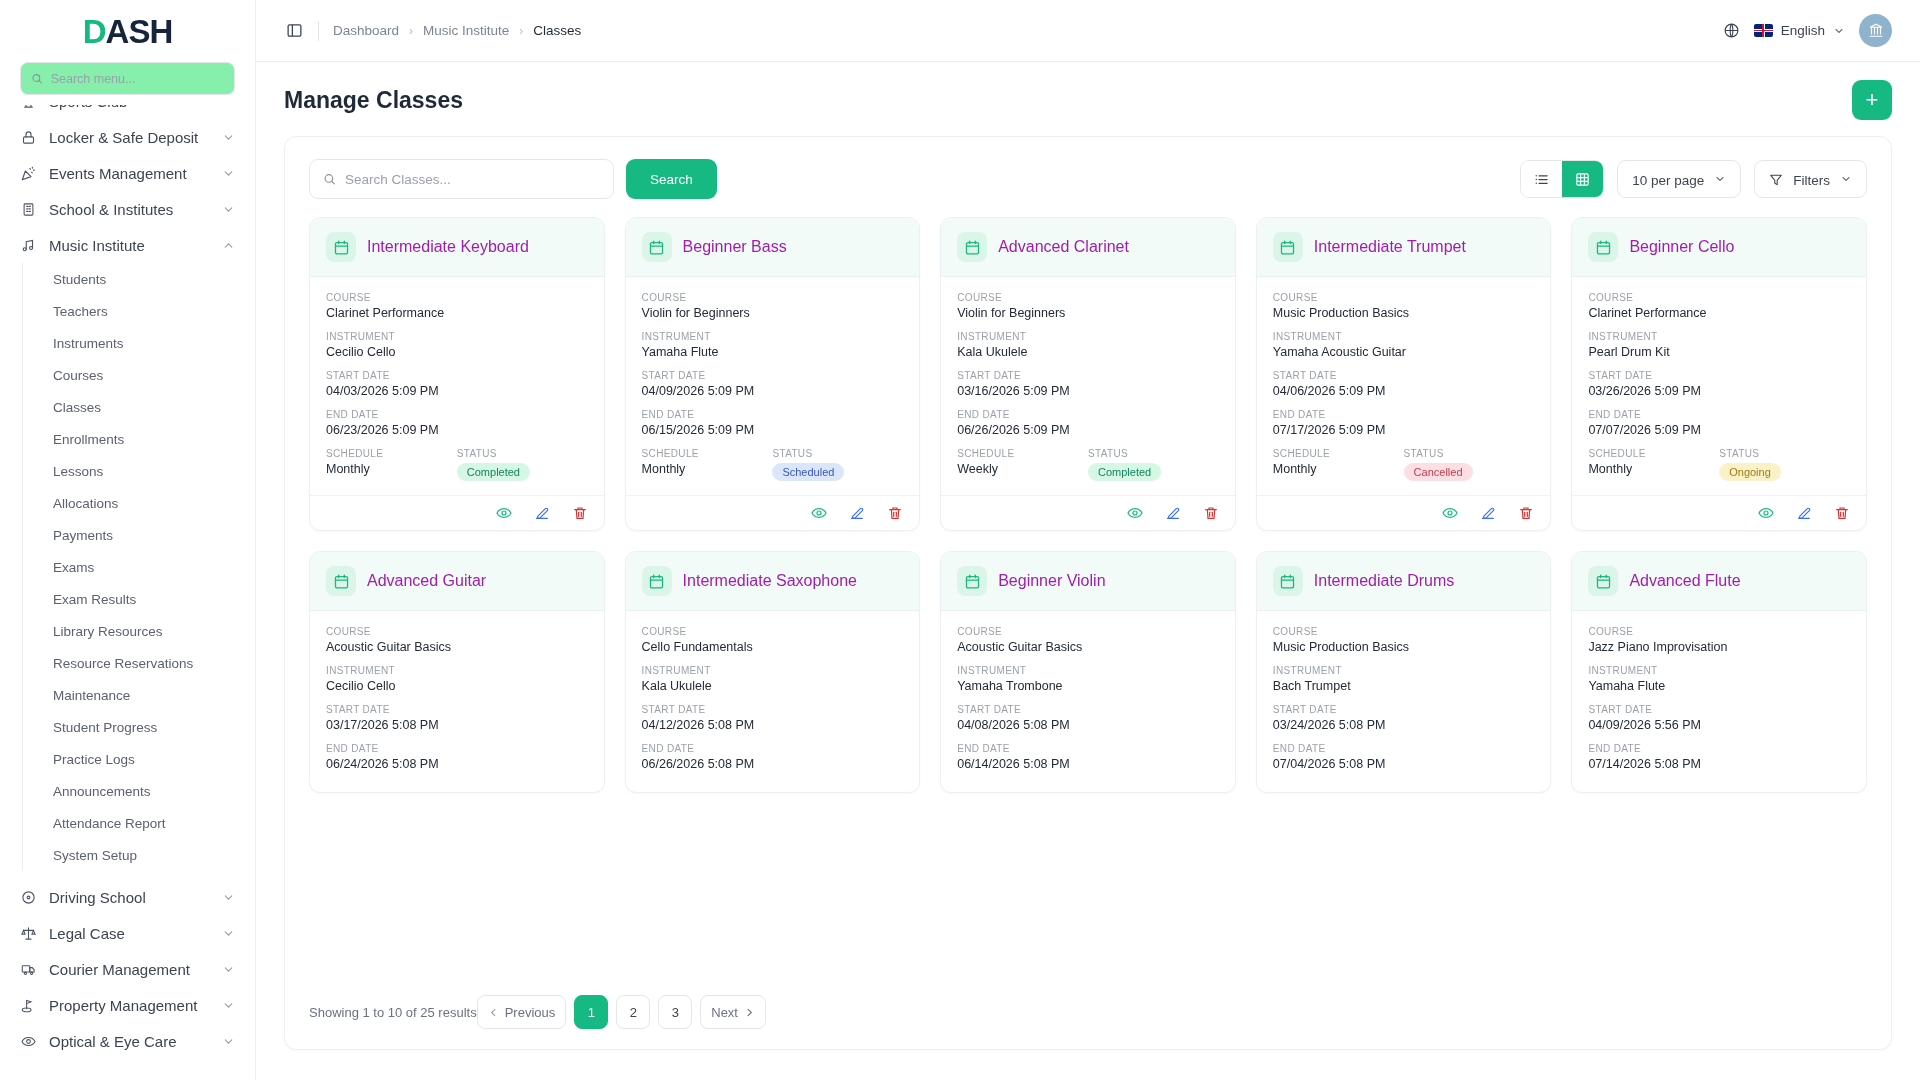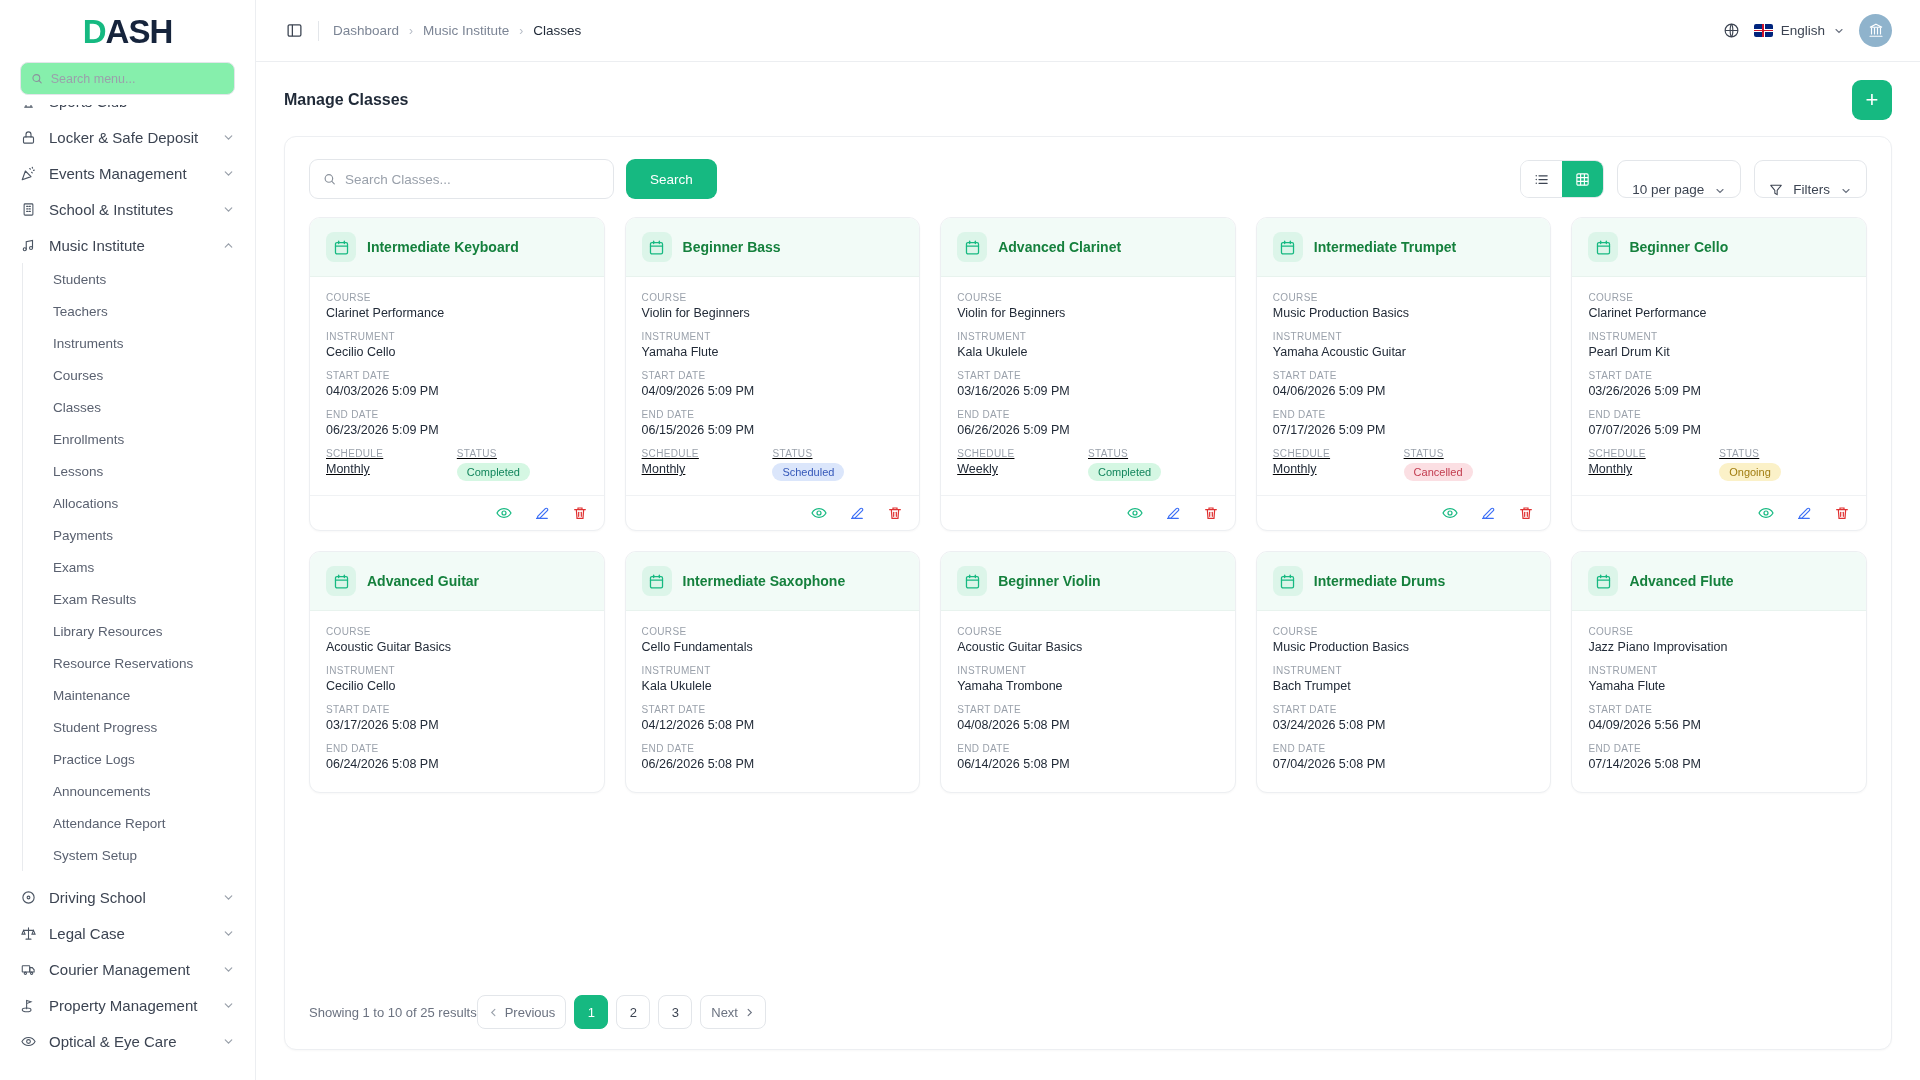--- a/index.html
+++ b/index.html
@@ -89,21 +89,21 @@
   .avatar {
     width: 33px; height: 33px; border-radius: 50%;
     background: #8fb3cc; display: flex; align-items: center; justify-content: center;
     cursor: pointer;
   }
 
   .page-head {
     display: flex; align-items: center; justify-content: space-between;
     padding: 18px 28px 16px 28px;
   }
-  .page-title { font-size: 16px; font-weight: 700; color: #1f2937; }
+  .page-title { font-size: 23px; font-weight: 700; color: #1f2937; }
   .add-btn {
     width: 40px; height: 40px; border-radius: 9px; background: #16b981;
     border: none; color: #fff; font-size: 22px; font-weight: 300;
     display:flex; align-items:center; justify-content:center; cursor: pointer;
     line-height: 1;
   }
 
   .content-card {
     margin: 0 28px 8px 28px;
     background: #fff; border: 1px solid #edeff2; border-radius: 12px;
@@ -133,21 +133,21 @@
   .view-toggle {
     display: flex; border: 1px solid #e3e6ea; border-radius: 9px; overflow: hidden; height: 38px;
   }
   .view-btn {
     width: 41px; height: 100%; display: flex; align-items: center; justify-content: center;
     background: #fff; cursor: pointer; border: none;
   }
   .view-btn.active { background: #16b981; }
   .pill {
     height: 38px; border: 1px solid #e3e6ea; border-radius: 9px; background: #fff;
-    display: flex; align-items: flex-end; gap: 10px; padding: 0 14px;
+    display: flex; align-items: flex-start; gap: 10px; padding: 12px 14px;
     font-size: 13.5px; color: #3c4452; cursor: pointer;
   }
 
   .cards-area {
     padding: 4px 24px 0 24px; flex: 1; overflow: hidden; min-height: 0;
   }
   .cards-grid {
     display: grid; grid-template-columns: repeat(5, 1fr); gap: 20px;
   }
   .cls-card {
@@ -156,26 +156,26 @@
   }
   .cls-head {
     background: #f2fbf7; padding: 14px 16px;
     display: flex; align-items: center; gap: 11px;
     border-bottom: 1px solid #e8f3ee;
   }
   .cls-ico {
     width: 30px; height: 30px; border-radius: 8px; background: #dcf5e9;
     display: flex; align-items: center; justify-content: center; flex: 0 0 30px;
   }
-  .cls-title { font-size: 14px; font-weight: 700; color: #15803d; }
+  .cls-title { font-size: 16px; font-weight: 400; color: #a21caf; }
   .cls-body { padding: 15px 16px 10px 16px; }
   .fld { margin-bottom: 11px; }
   .fld-lbl { font-size: 10px; color: #9aa1ab; letter-spacing: 0.35px; margin-bottom: 3px; text-transform: uppercase;}
   .fld-val { font-size: 12.5px; color: #222b38; }
-  .fld-row { display: flex; gap: 0; margin-bottom: 4px; text-decoration: underline; }
+  .fld-row { display: flex; gap: 0; margin-bottom: 4px; }
   .fld-row > div { flex: 1; }
   .badge {
     display: inline-block; padding: 3px 10px; border-radius: 11px;
     font-size: 11px; font-weight: 400; margin-top: 1px;
   }
   .badge.completed { background: #d5f7e3; color: #12855c; }
   .badge.scheduled { background: #dbe6fb; color: #3558b9; }
   .badge.cancelled { background: #fbdfe3; color: #c23b4e; }
   .badge.ongoing  { background: #fbf1c8; color: #a07c10; }
   .cls-foot {

